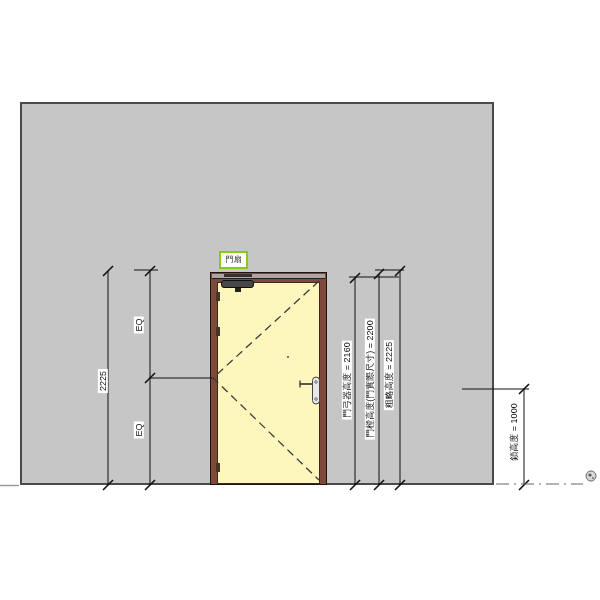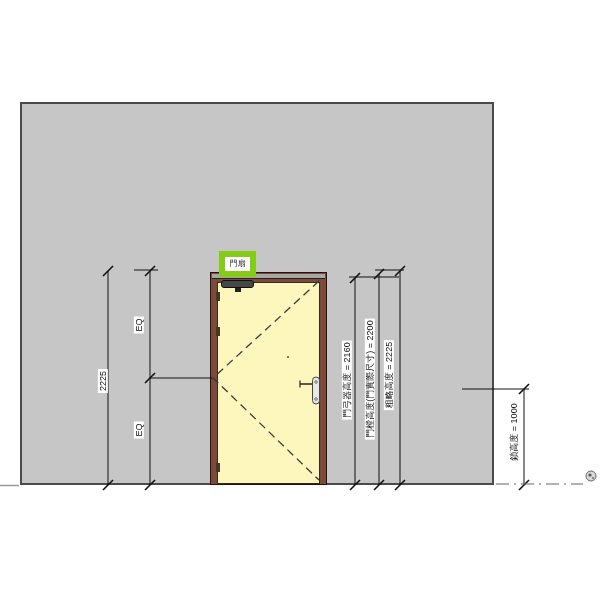--- a/index.html
+++ b/index.html
@@ -16,21 +16,21 @@
   .hinge{position:absolute;left:216px;width:4px;height:9px;background:#4a3525;}
   .closer-channel{position:absolute;left:224px;top:274px;width:28px;height:3px;background:#333;}
   .closer-body{position:absolute;left:221px;top:280px;width:33px;height:8px;
         background:#474747;border:1px solid #111;border-radius:3px;box-sizing:border-box;}
   .closer-block{position:absolute;left:235px;top:288px;width:6px;height:4px;background:#222;}
   .overlay{position:absolute;left:0;top:0;width:600px;height:600px;pointer-events:none;}
   .vlabel{position:absolute;white-space:nowrap;background:#fff;color:#111;
           font-size:9px;line-height:1.15;padding:0 2px;
           transform:translate(-50%,-50%) rotate(-90deg);}
   .tag{position:absolute;left:219px;top:251px;width:25px;height:14px;
-       background:#fff;border:6px solid #84cc16;color:#222;font-size:8px;
+       background:#fff;border:2px solid #84cc16;color:#222;font-size:8px;
        line-height:14px;text-align:center;}
 </style>
 </head>
 <body>
 
 <div class="canvas">
 
   <div class="wall"></div>
 
   <div>

